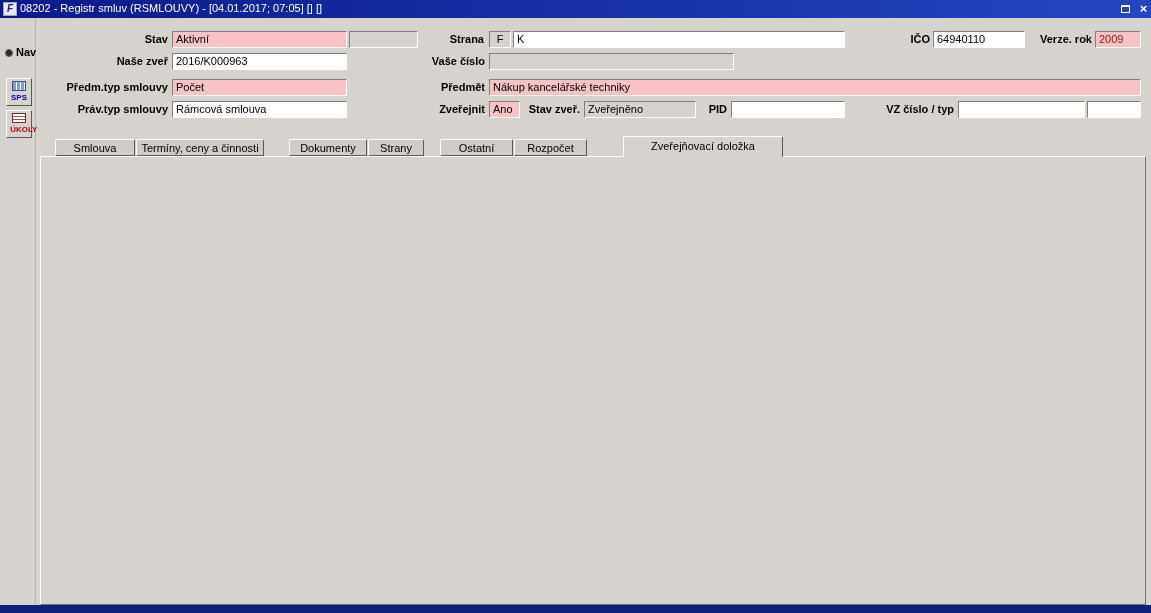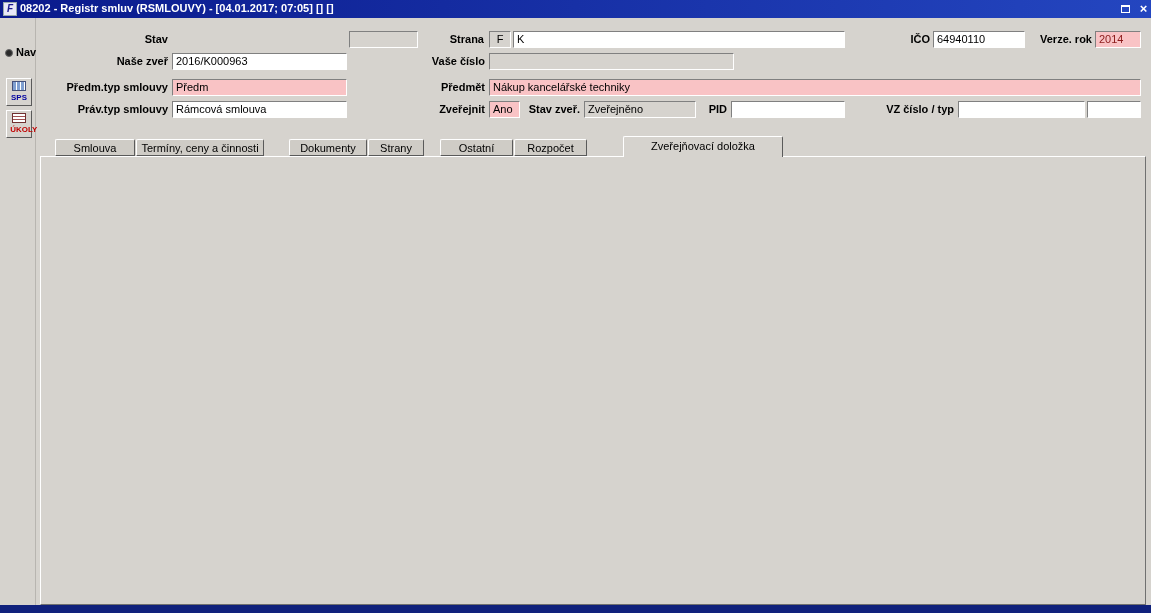--- a/index.html
+++ b/index.html
@@ -2,21 +2,21 @@
 <html><head>
 <meta charset="utf-8">
 <style>
   * { box-sizing: border-box; margin: 0; padding: 0; }
   body { font-family: "Liberation Sans", sans-serif; background:#555; }
   #win { position:relative; width:1151px; height:613px; background:#d6d3ce; overflow:hidden; font-size:11px; color:#000; }
 
   
   .titlebar { position:absolute; left:0; top:0; width:1151px; height:18px;
     background:linear-gradient(to right,#0a1a8c,#2446c0); color:#fff; }
-  .title-text { position:absolute; left:20px; top:2px; font-size:11px; font-weight:bold; white-space:nowrap; }
+  .title-text { position:absolute; left:20px; top:2px; font-size:11px; font-weight:normal; white-space:nowrap; }
   .app-icon { position:absolute; left:3px; top:2px; width:14px; height:14px; background:#e8e8f8;
     border:1px solid #9aa; color:#1a1a8c; font-weight:bold; font-style:italic; font-size:10px;
     text-align:center; line-height:12px; }
   .win-btn { position:absolute; top:1px; width:15px; height:15px; color:#fff; text-align:center; cursor:default; }
   .restore-glyph { display:inline-block; width:9px; height:8px; border:1px solid #fff; border-top:2px solid #fff; margin-top:4px; }
   .close-glyph { font-size:13px; font-weight:bold; line-height:15px; }
 
   
   .sidebar { position:absolute; left:0; top:18px; width:36px; height:587px; background:#d6d3ce; border-right:1px solid #b8b5b0; }
   .nav-dot { position:absolute; left:5px; top:31px; width:8px; height:8px; border-radius:50%; background:#2a2a2a; border:1px solid #666; }
@@ -100,36 +100,37 @@
       <span class="glyph-grid"></span>
       <span class="side-cap cap-blue">SPS</span>
     </div>
     <div class="side-icon" style="top:92px">
       <span class="glyph-tasks"></span>
       <span class="side-cap cap-red">ÚKOLY</span>
     </div>
   </div>
 
   <span class="lbl" style="left:60px;top:33px;width:108px">Stav</span>
+  <div class="fld pink" style="left:172px;top:31px;width:175px">Aktivní</div>
   <div class="fld gray" style="left:349px;top:31px;width:69px"></div>
   <span class="lbl" style="left:438px;top:33px;width:46px">Strana</span>
   <div class="fld gray c" style="left:489px;top:31px;width:22px">F</div>
   <div class="fld" style="left:513px;top:31px;width:332px">K</div>
   <span class="lbl" style="left:893px;top:33px;width:37px">IČO</span>
   <div class="fld" style="left:933px;top:31px;width:92px">64940110</div>
   <span class="lbl" style="left:1030px;top:33px;width:62px">Verze. rok</span>
-  <div class="fld pink" style="left:1095px;top:31px;width:46px;color:#8b1a1a">2014</div>
+  <div class="fld pink" style="left:1095px;top:31px;width:46px;color:#8b1a1a">2009</div>
 
   <span class="lbl" style="left:60px;top:55px;width:108px">Naše zveř</span>
   <div class="fld" style="left:172px;top:53px;width:175px">2016/K000963</div>
   <span class="lbl" style="left:430px;top:55px;width:55px">Vaše číslo</span>
   <div class="fld gray" style="left:489px;top:53px;width:245px"></div>
 
   <span class="lbl" style="left:30px;top:81px;width:138px">Předm.typ smlouvy</span>
-  <div class="fld pink" style="left:172px;top:79px;width:175px">Předm</div>
+  <div class="fld pink" style="left:172px;top:79px;width:175px">Počet</div>
   <span class="lbl" style="left:430px;top:81px;width:55px">Předmět</span>
   <div class="fld pink" style="left:489px;top:79px;width:652px">Nákup kancelářské techniky</div>
 
   <span class="lbl" style="left:30px;top:103px;width:138px">Práv.typ smlouvy</span>
   <div class="fld" style="left:172px;top:101px;width:175px">Rámcová smlouva</div>
   <span class="lbl" style="left:428px;top:103px;width:57px">Zveřejnit</span>
   <div class="fld pink" style="left:489px;top:101px;width:31px">Ano</div>
   <span class="lbl" style="left:523px;top:103px;width:57px">Stav zveř.</span>
   <div class="fld gray" style="left:584px;top:101px;width:112px">Zveřejněno</div>
   <span class="lbl" style="left:699px;top:103px;width:28px">PID</span>

